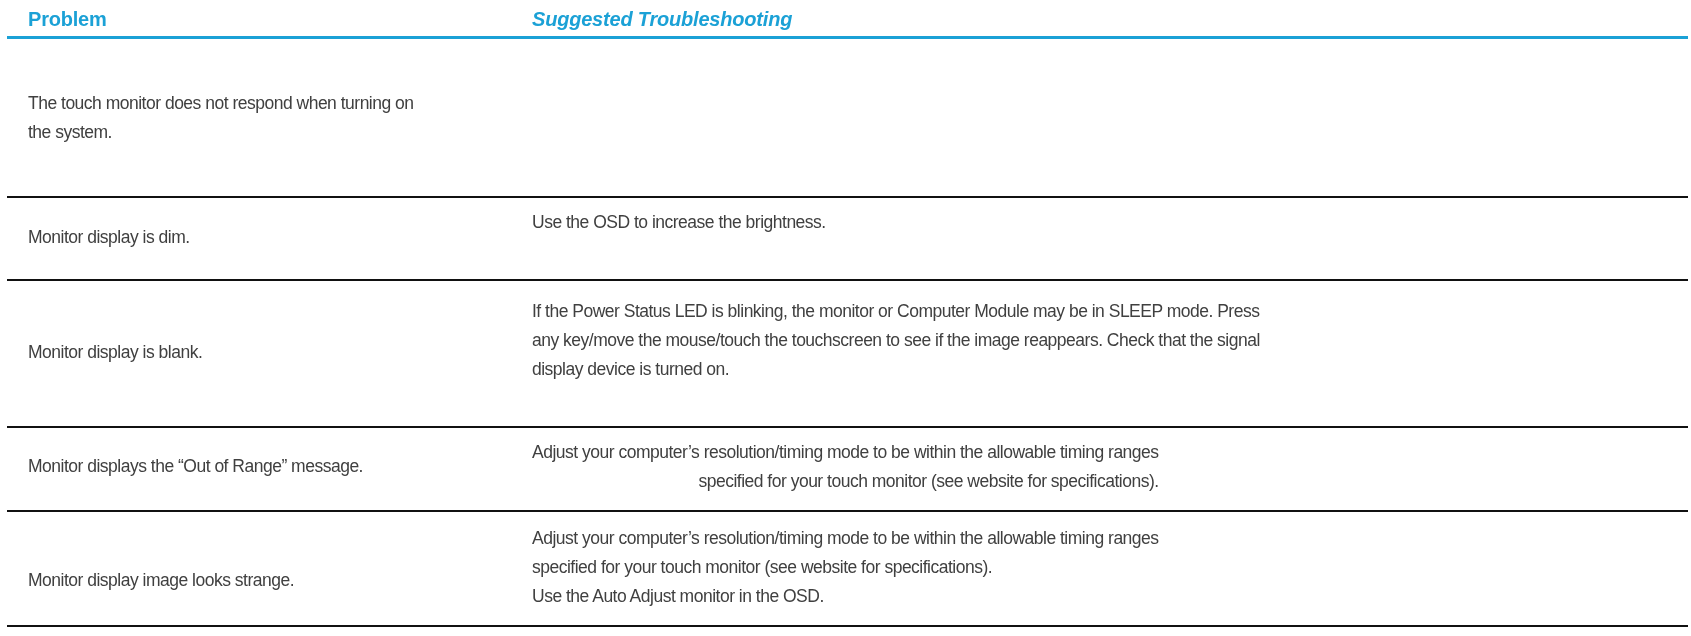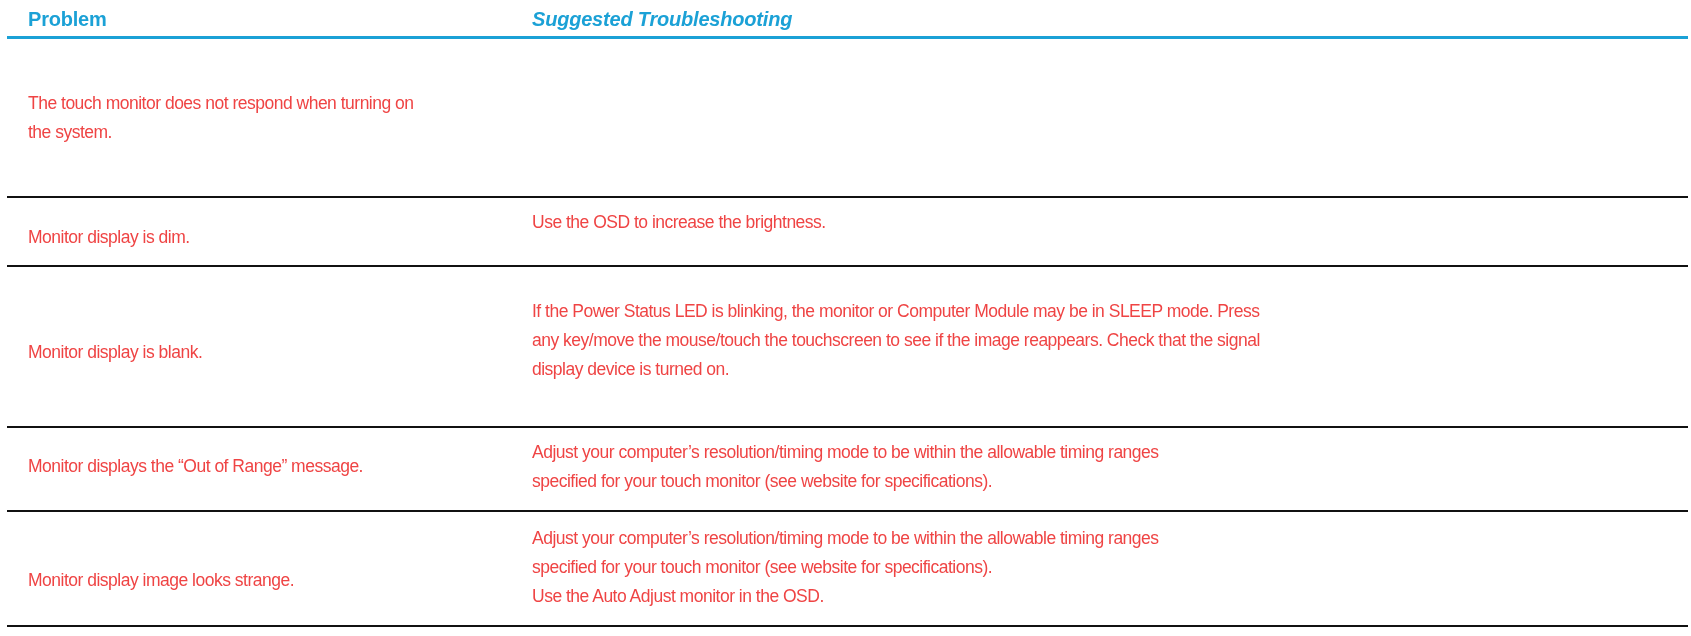--- a/index.html
+++ b/index.html
@@ -40,62 +40,62 @@
       left: 7px;
       width: 1681px;
       border-bottom: 2px solid #111111;
       box-sizing: border-box;
     }
     .cell {
       position: absolute;
       font-size: 17.5px;
       line-height: 29px;
       letter-spacing: -0.5px;
-      color: #ef4444;
+      color: #404040;
     }
     .cell.problem { left: 21px; }
     .cell.solution { left: 525px; }
     .line { display: block; white-space: nowrap; }
   </style>
 </head>
 <body>
 
 <div class="header">
   <span class="hcell problem">Problem</span>
   <span class="hcell solution">Suggested Troubleshooting</span>
 </div>
 
 <div class="row" style="top:44px;height:154px;">
   <div class="cell problem" style="top:45px;">
     <span class="line">The touch monitor does not respond when turning on</span>
     <span class="line">the system.</span>
   </div>
 </div>
 
-<div class="row" style="top:198px;height:69px;text-align:right;">
+<div class="row" style="top:198px;height:83px;text-align:right;">
   <div class="cell problem" style="top:25px;">
     <span class="line">Monitor display is dim.</span>
   </div>
   <div class="cell solution" style="top:10px;">
     <span class="line">Use the OSD to increase the brightness.</span>
   </div>
 </div>
 
 <div class="row" style="top:281px;height:147px;">
   <div class="cell problem" style="top:57px;">
     <span class="line">Monitor display is blank.</span>
   </div>
   <div class="cell solution" style="top:16px;">
     <span class="line">If the Power Status LED is blinking, the monitor or Computer Module may be in SLEEP mode. Press</span>
     <span class="line">any key/move the mouse/touch the touchscreen to see if the image reappears. Check that the signal</span>
     <span class="line">display device is turned on.</span>
   </div>
 </div>
 
-<div class="row" style="top:428px;height:84px;">
+<div class="row" style="top:428px;height:84px;text-align:right;">
   <div class="cell problem" style="top:24px;">
     <span class="line">Monitor displays the “Out of Range” message.</span>
   </div>
   <div class="cell solution" style="top:10px;">
     <span class="line">Adjust your computer’s resolution/timing mode to be within the allowable timing ranges</span>
     <span class="line">specified for your touch monitor (see website for specifications).</span>
   </div>
 </div>
 
 <div class="row" style="top:512px;height:115px;">

